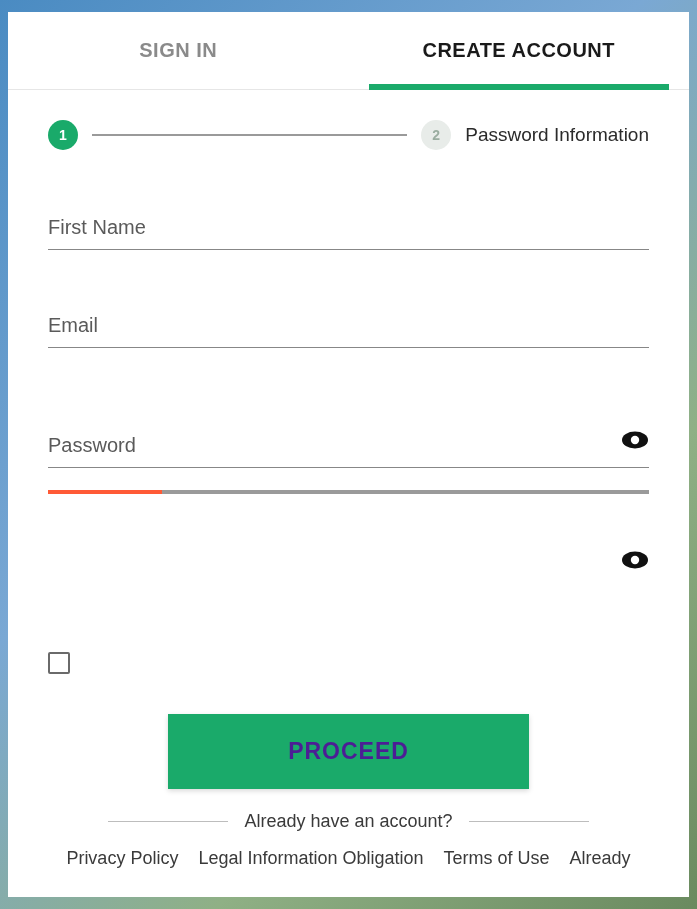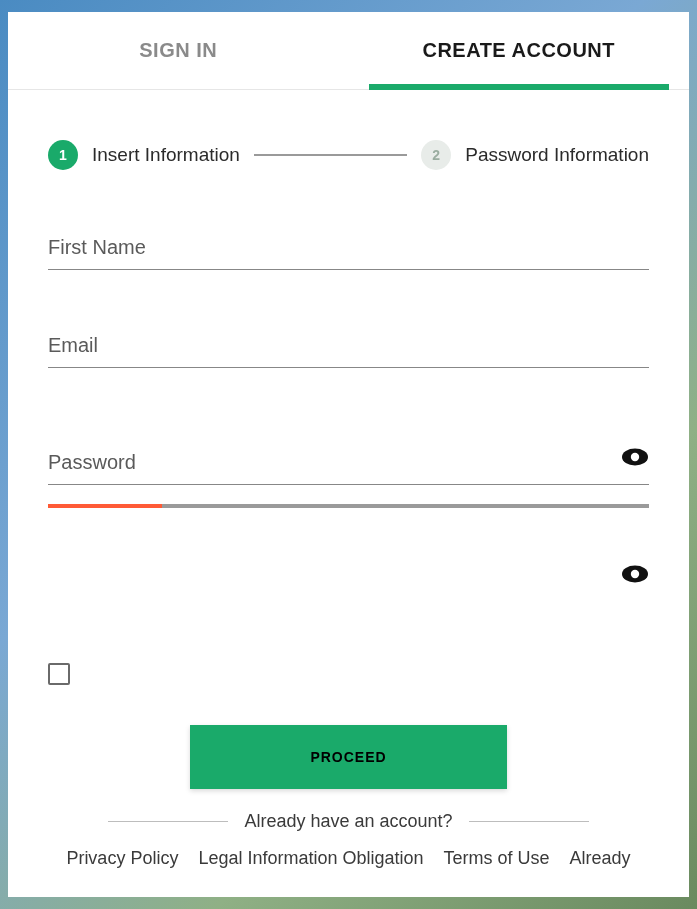--- a/index.html
+++ b/index.html
@@ -10,21 +10,20 @@
     height: 909px;
     overflow: hidden;
     padding: 12px 8px;
   }
   .card {
     background: #fff;
     width: 100%;
     height: 100%;
     display: flex;
     flex-direction: column;
-    gap: 20px;
   }
   .tabs {
     display: flex;
     border-bottom: 1px solid #e6e6e6;
     height: 78px;
   }
   .tab {
     flex: 1;
     display: flex;
     align-items: center;
@@ -140,22 +139,22 @@
     border-radius: 2px;
     cursor: pointer;
   }
   .checkbox-label {
     font-size: 19px;
     color: #3a3a3a;
   }
   .proceed {
     align-self: center;
     background: #1aaa6a;
-    color: #000000;
-    font-size: 14px;
+    color: #4c1d95;
+    font-size: 23px;
     font-weight: 600;
     letter-spacing: 1px;
     border: none;
     padding: 24px 120px;
     cursor: pointer;
     box-shadow: 0 2px 5px rgba(0,0,0,0.15);
   }
   .divider {
     display: flex;
     align-items: center;
@@ -189,21 +188,20 @@
   <div class="tabs">
     <div class="tab">SIGN IN</div>
     <div class="tab active">CREATE ACCOUNT</div>
   </div>
 
   <div class="content">
 
     <div class="steps">
       <div class="step">
         <div class="step-num on">1</div>
-        <div class="step-label">Insert Information</div>
       </div>
       <div class="step-line"></div>
       <div class="step">
         <div class="step-num off">2</div>
         <div class="step-label">Password Information</div>
       </div>
     </div>
 
     <div class="row">
       <div class="field">

